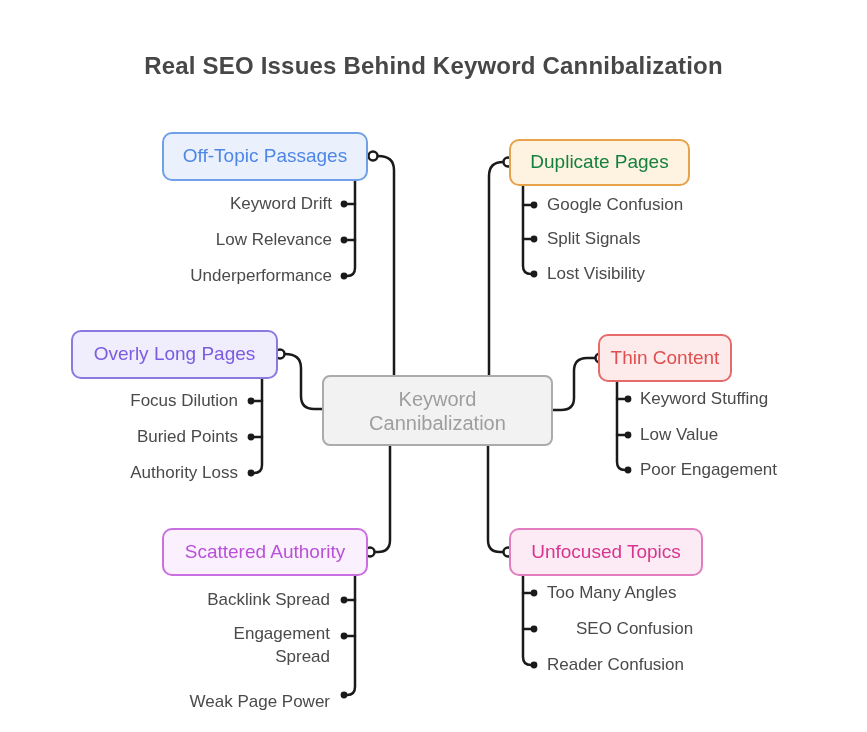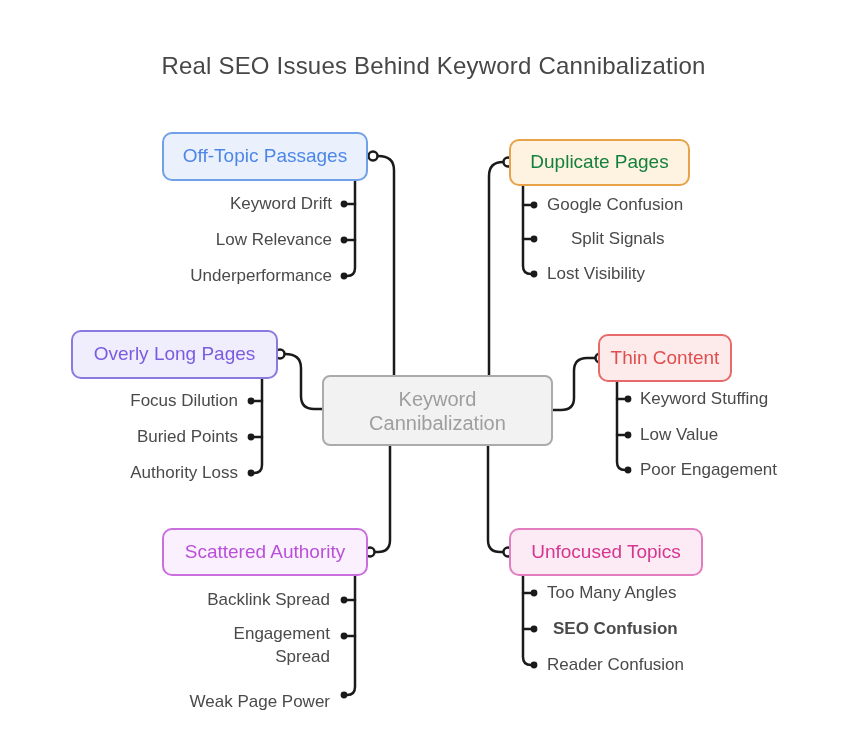--- a/index.html
+++ b/index.html
@@ -2,21 +2,21 @@
 <html><head>
 <meta charset="utf-8">
 <style>
   html,body { margin:0; padding:0; background:#ffffff; }
   .canvas {
     position:relative; width:867px; height:732px; background:#ffffff;
     font-family:"Liberation Sans", sans-serif; overflow:hidden;
   }
   .title {
     position:absolute; top:52px; left:0; width:100%; text-align:center;
-    font-size:24px; font-weight:normal; color:#474747; letter-spacing:.2px;
+    font-size:24px; font-weight:bold; color:#474747; letter-spacing:.2px;
   }
   svg.connectors { position:absolute; left:0; top:0; }
   .node {
     position:absolute; box-sizing:border-box; display:flex;
     align-items:center; justify-content:center;
     border:2px solid; border-radius:10px; font-size:19px;
     text-align:center; line-height:1.2;
   }
   .n-center  { left:322px; top:375px; width:231px; height:71px; border-radius:8px; font-size:20px; }
   .n-center span { display:block; max-width:180px; }
@@ -28,33 +28,33 @@
   .n6 { left:509px; top:528px; width:194px; height:48px; }
   .child {
     position:absolute; font-size:17px; color:#4a4a4a;
     transform:translateY(-50%); white-space:nowrap; line-height:1.35;
   }
   .ra { text-align:right; }
   .c1a { right:535px; top:204px; }
   .c1b { right:535px; top:240px; }
   .c1c { right:535px; top:276px; }
   .c2a { left:547px; top:205px; }
-  .c2b { left:547px; top:239px;margin-left:24px; }
+  .c2b { left:547px; top:239px; }
   .c2c { left:547px; top:274px; }
   .c3a { right:629px; top:401px;margin-left:34px; }
   .c3b { right:629px; top:437px; }
   .c3c { right:629px; top:473px; }
   .c4a { left:640px; top:399px; }
   .c4b { left:640px; top:435px; }
   .c4c { left:640px; top:470px; }
   .c5a { right:537px; top:600px; }
   .c5b { right:537px; top:646px; white-space:normal; width:120px; }
   .c5c { right:537px; top:695px;margin-top:7px; }
   .c6a { left:547px; top:593px; }
-  .c6b { left:553px; top:629px;font-weight:bold; }
+  .c6b { left:576px; top:629px; }
   .c6c { left:547px; top:665px; }
 </style>
 </head>
 <body>
 
 <div class="canvas">
 
   <div class="title">Real SEO Issues Behind Keyword Cannibalization</div>
 
   <svg class="connectors" width="867" height="732" viewBox="0 0 867 732">

